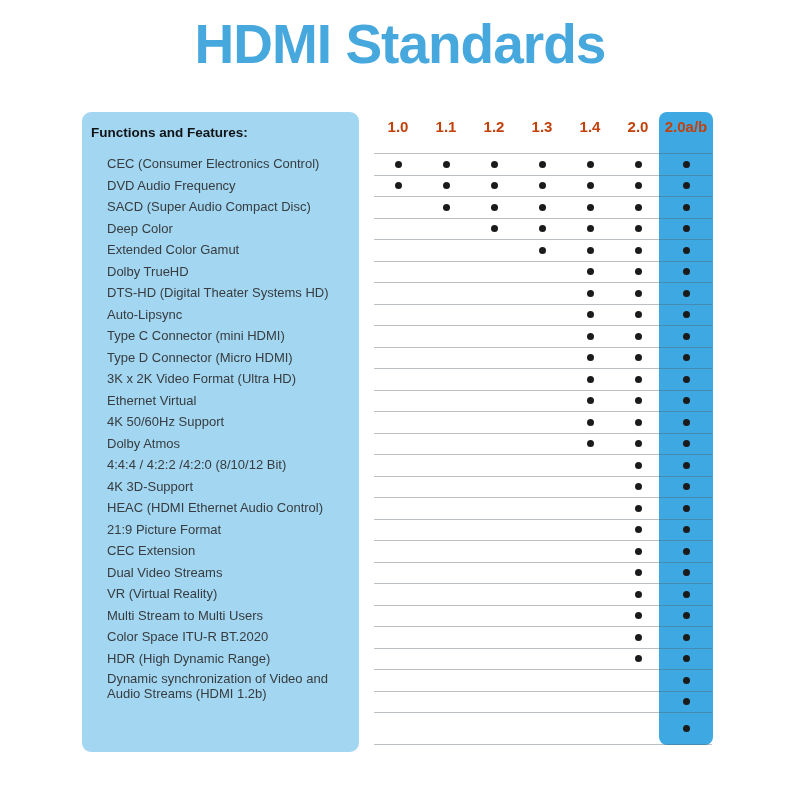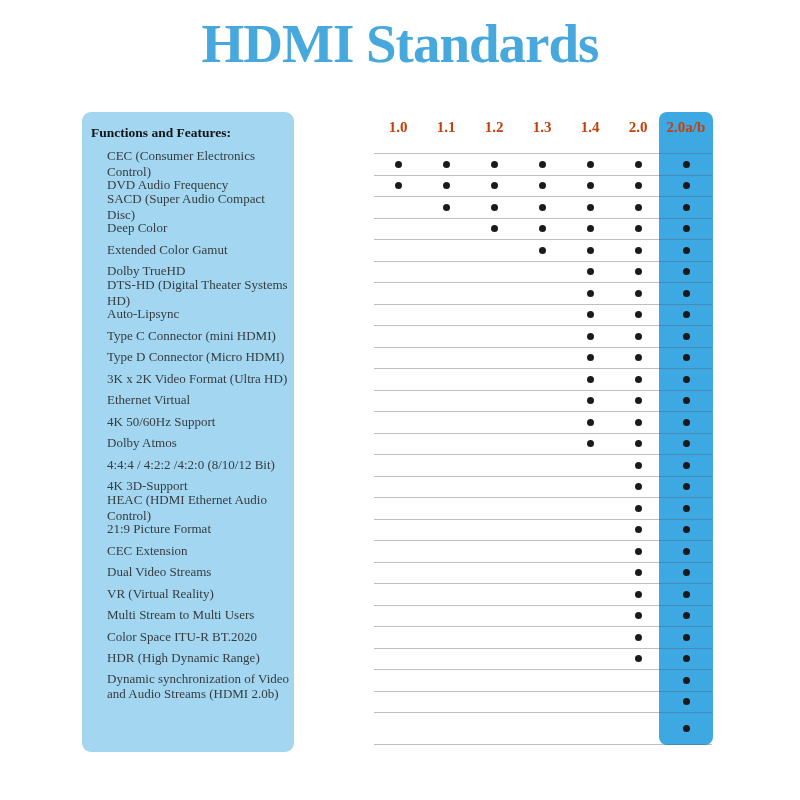--- a/index.html
+++ b/index.html
@@ -1,26 +1,26 @@
 <!DOCTYPE html>
 <html style="--bg: #ffffff; --accent: #47a8dd; --panel: #a3d6f0; --hl: #3da8e1; --line: rgba(84,98,107,0.40); --dot: #1b1b1b;"><head>
 <meta charset="utf-8">
 <style>
   html,body{margin:0;padding:0;background:#ffffff;}
   .canvas{
     position:relative;width:800px;height:800px;background:var(--bg,#fff);
-    font-family:Liberation Serif, serif;overflow:hidden;
+    font-family:Liberation Sans, sans-serif;overflow:hidden;
   }
   .title{
     position:absolute;top:12px;left:0;width:100%;text-align:center;
     font-size:55px;font-weight:bold;letter-spacing:-1px;color:var(--accent,#47a8dd);
   }
   
   .sidebar{
-    position:absolute;left:82px;top:112px;width:212px;height:640px;
+    position:absolute;left:82px;top:112px;width:277px;height:640px;
     background:var(--panel,#a3d6f0);border-radius:9px;box-sizing:border-box;
   }
   .sidebar-header{
     height:41px;display:flex;align-items:center;padding-left:9px;
     font-size:13.5px;font-weight:bold;color:#101417;
   }
   .feature-row{
     display:flex;align-items:center;height:21.5px;padding-left:25px;padding-right:4px;
     font-size:13px;color:#363c40;box-sizing:border-box;
   }
@@ -74,21 +74,21 @@
         <div class="feature-row">4:4:4 / 4:2:2 /4:2:0 (8/10/12 Bit)</div>
         <div class="feature-row">4K 3D-Support</div>
         <div class="feature-row">HEAC (HDMI Ethernet Audio Control)</div>
         <div class="feature-row">21:9 Picture Format</div>
         <div class="feature-row">CEC Extension</div>
         <div class="feature-row">Dual Video Streams</div>
         <div class="feature-row">VR (Virtual Reality)</div>
         <div class="feature-row">Multi Stream to Multi Users</div>
         <div class="feature-row">Color Space ITU-R BT.2020</div>
         <div class="feature-row">HDR (High Dynamic Range)</div>
-        <div class="feature-row tall">Dynamic synchronization of Video and Audio Streams (HDMI 2.0b)</div>
+        <div class="feature-row tall">Dynamic synchronization of Video and Audio Streams (HDMI 1.2b)</div>
       </div>
   </div>
 
   <div class="matrix">
     <div class="highlight-col"></div>
     <div class="version-header" id="version-header">
         <div class="version-cell">1.0</div>
         <div class="version-cell">1.1</div>
         <div class="version-cell">1.2</div>
         <div class="version-cell">1.3</div>

